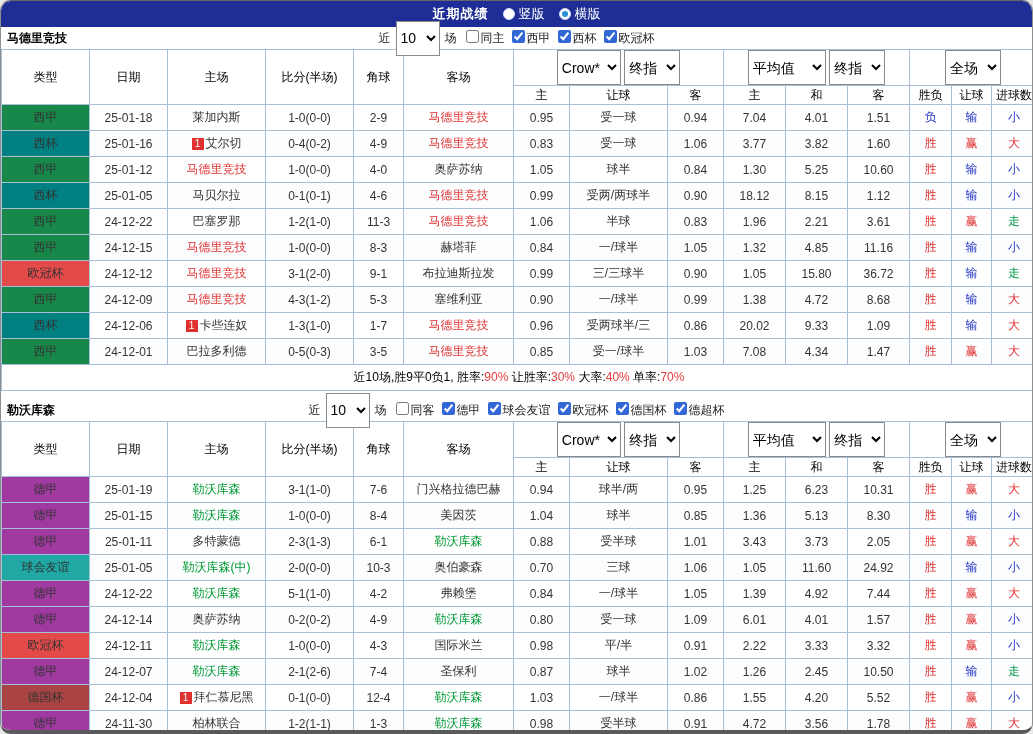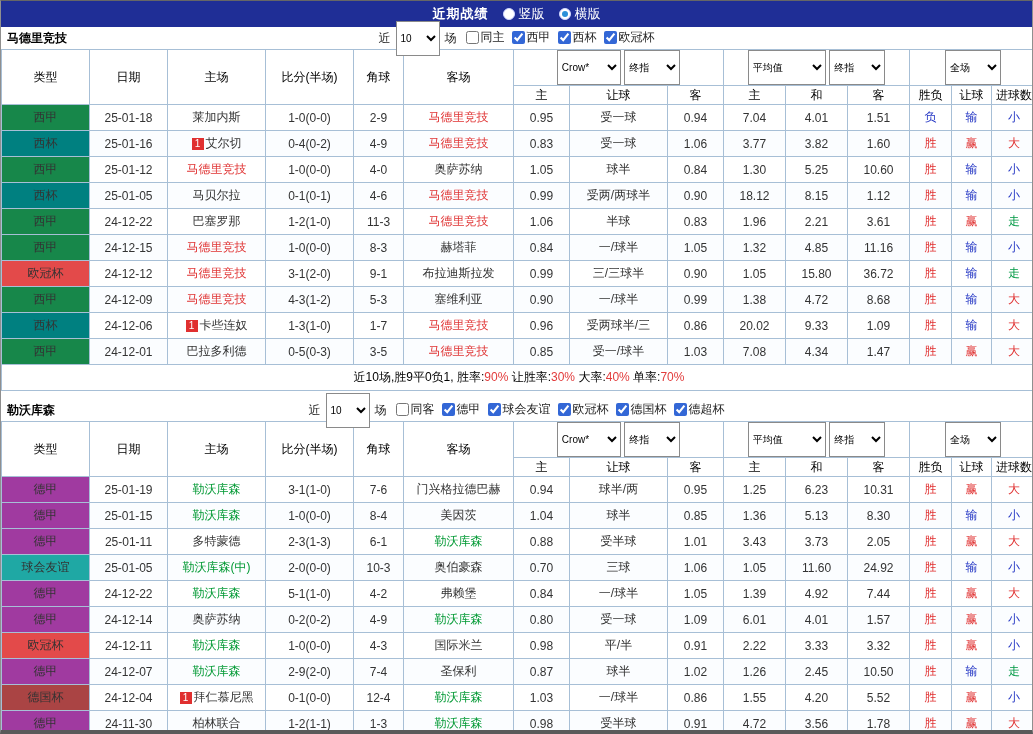--- a/index.html
+++ b/index.html
@@ -1,37 +1,37 @@
 <!DOCTYPE html>
 <html><head>
 <meta charset="utf-8">
 <style>
   html,body{margin:0;padding:0;background:#e8e8e8;}
   body{width:1033px;font-family:"Liberation Sans","DejaVu Sans",sans-serif;font-size:12px;color:#222;}
   .page{width:1033px;height:734px;box-sizing:border-box;background:#fff;
         border-left:1px solid #8f8f8f;border-right:1px solid #8f8f8f;
         border-top:1px solid #666;border-bottom:4px solid #5a5a5a;
-        display:flex;flex-direction:column;overflow:hidden;}
+        display:flex;flex-direction:column;overflow:hidden;border-radius:11px;}
   
   .topbar{height:26px;flex:0 0 26px;background:#1f2e96;color:#fff;display:flex;align-items:center;justify-content:center;gap:14px;font-size:13px;}
   .topbar .title{font-weight:bold;letter-spacing:1px;}
   .radio{display:inline-flex;align-items:center;gap:4px;cursor:pointer;}
   .rdot{width:12px;height:12px;border-radius:50%;background:#fff;border:1px solid #cfd6ff;box-sizing:border-box;display:inline-block;position:relative;}
   .rdot.checked::after{content:"";position:absolute;left:2px;top:2px;width:6px;height:6px;border-radius:50%;background:#2a8fd8;}
   
   .section{flex:0 0 auto;}
   .section + .section{margin-top:8px;}
   .filterbar{height:22px;display:flex;align-items:center;position:relative;background:#fff;}
   .team{position:absolute;left:6px;font-weight:bold;color:#000;}
   .filters{margin:0 auto;display:flex;align-items:center;gap:2px;}
   .filters select{margin:0 3px;}
-  select{font-family:inherit;font-size:10px;height:35px;border:1px solid #8a8a8a;background:#fff;padding:0;}
+  select{font-family:inherit;font-size:14px;height:35px;border:1px solid #8a8a8a;background:#fff;padding:0;}
   .sel-s{width:44px;} .sel-m{width:56px;} .sel-l{width:64px;} .sel-xl{width:78px;}
   input[type="checkbox"]{width:13px;height:13px;margin:0 2px 0 7px;vertical-align:middle;accent-color:#3367d6;}
-  .cbx{display:inline-flex;align-items:center;cursor:pointer;}
+  .cbx{display:inline-flex;cursor:pointer;}
   
   table.grid{width:100%;border-collapse:collapse;table-layout:fixed;text-align:center;background:#fff;}
   .grid th,.grid td{border:1px solid #a7bfd6;padding:0 1px;overflow:hidden;white-space:nowrap;}
   .grid thead tr.r1 th{height:22px;font-weight:normal;color:#000;}
   .grid thead tr.r2 th{height:18px;font-weight:normal;color:#000;}
   .grid tbody td{height:25px;color:#333;}
   .grid tbody tr:nth-child(even) td{background:#fbfdff;}
   .type-cell{color:#fff;}
   .score-cell{color:#e23b3b;cursor:pointer;}
   .hc-cell{color:#a8443a;}
@@ -476,21 +476,21 @@
             <td>3.33</td>
             <td>3.32</td>
             <td class="res-cell" style="color: rgb(224, 48, 48);">胜</td>
             <td class="res-cell" style="color: rgb(224, 48, 48);">赢</td>
             <td class="res-cell" style="color: rgb(36, 54, 196);">小</td>
           </tr>
           <tr>
             <td class="type-cell" style="background: rgb(160, 58, 160);">德甲</td>
             <td>24-12-07</td>
             <td><span style="color: rgb(0, 153, 51);">勒沃库森</span></td>
-            <td class="score-cell">2-9(2-0)</td>
+            <td class="score-cell">2-1(2-6)</td>
             <td>7-4</td>
             <td><span>圣保利</span></td>
             <td>0.87</td>
             <td class="hc-cell">球半</td>
             <td>1.02</td>
             <td>1.26</td>
             <td>2.45</td>
             <td>10.50</td>
             <td class="res-cell" style="color: rgb(224, 48, 48);">胜</td>
             <td class="res-cell" style="color: rgb(36, 54, 196);">输</td>

